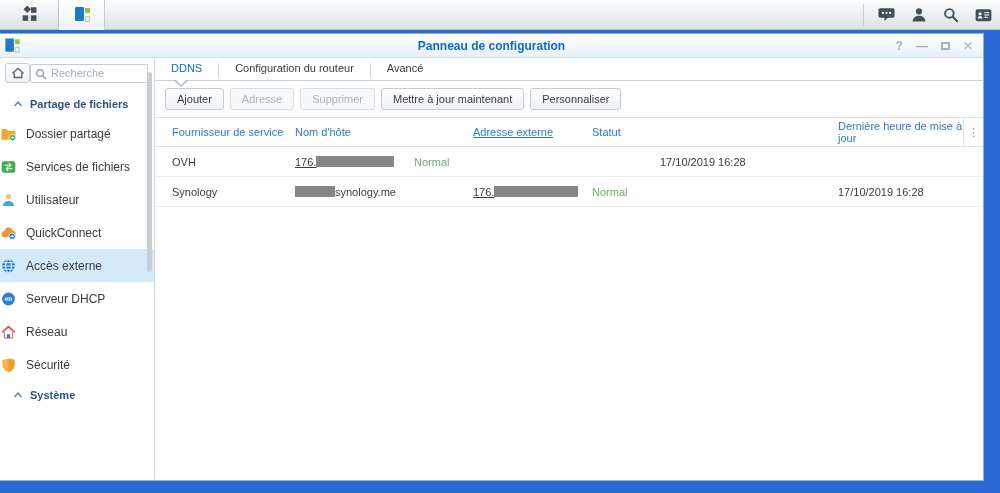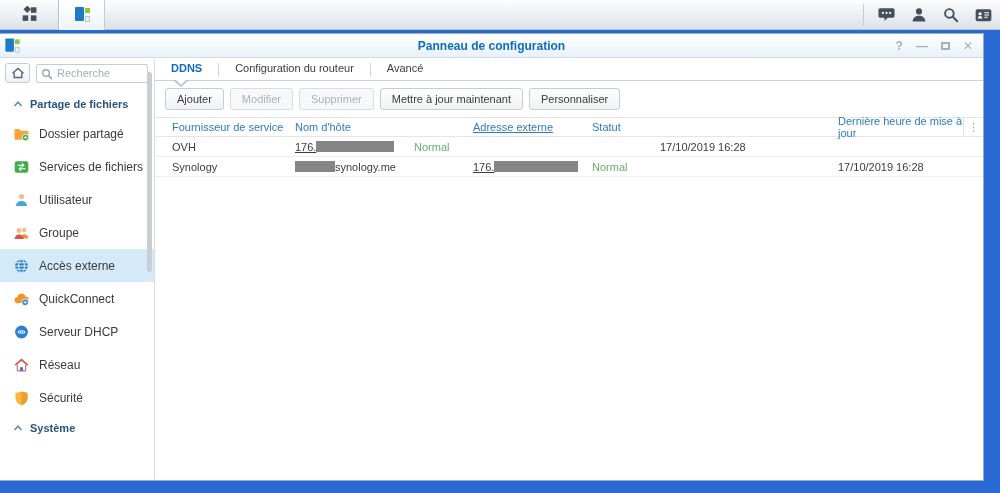--- a/index.html
+++ b/index.html
@@ -37,59 +37,59 @@
   .title { position:absolute; left:0; right:0; text-align:center; font-weight:bold; color:#0f6cbd; font-size:12px; }
   .win-controls { position:absolute; right:10px; top:0; height:24px; display:flex; align-items:center; gap:13px;
     color:#a3b1bd; font-size:12px; font-weight:bold; }
   .win-controls span { cursor:pointer; line-height:1; }
   .max-box { width:9px; height:8px; border:2px solid #a3b1bd; display:inline-block; }
 
   .content { position:absolute; top:25px; bottom:0; left:0; right:0; display:flex; }
 
   
   .sidebar { position:relative; width:155px; border-right:1px solid #d6dbdf; background:#fff; flex:none; }
-  .sidebar-top { display:flex; align-items:center; gap:6px; padding:4px 6px 2px 5px; }
+  .sidebar-top { display:flex; align-items:center; padding:4px 6px 2px 5px; }
   .home-btn { width:25px; height:20px; border:1px solid #c3cdd6; border-radius:3px;
     background:linear-gradient(#fff,#eef2f6); display:flex; align-items:center; justify-content:center; cursor:pointer; }
   .search-box { position:relative; flex:1; }
   .search-box svg { position:absolute; left:5px; top:4px; }
   .search-box input { width:100%; height:19px; border:1px solid #c3cdd6; border-radius:2px;
     padding:0 4px 0 20px; font-size:11px; color:#444; font-family:inherit; outline:none; }
   .search-box input::placeholder { color:#a6adb5; }
 
   .nav { padding-top:5px; }
   .section-header { height:27px; display:flex; align-items:center; gap:7px; padding-left:13px;
     color:#29547e; font-weight:bold; font-size:11px; cursor:pointer; }
-  .nav-item { height:33px; display:flex; align-items:center; gap:9px; padding-left:13px;
+  .nav-item { height:33px; display:flex; align-items:center; gap:9px; 
     font-size:12px; color:#3a3a3a; cursor:pointer; }
   .nav-item.selected { background:#d5eaf8; }
   .nav-item svg { flex:none; }
 
   .scroll-thumb { position:absolute; right:2px; top:13px; width:5px; height:200px;
     background:#c9ced3; border-radius:3px; }
 
   
   .main { flex:1; position:relative; background:#fff; min-width:0; }
   .tabsbar { position:relative; height:22px; display:flex; align-items:flex-end;
     border-bottom:1px solid #c9d2da; }
   .tab { padding:0 16px 6px 16px; font-size:11px; cursor:pointer; position:relative; color:#3c3c3c; }
-  .tab.active { color:#0f6cbd; font-weight:bold; }
+  .tab.active { color:#0f6cbd; font-weight:normal; }
   .tab-sep { width:1px; height:14px; background:#d4d8dc; margin-bottom:3px; }
   .notch { position:absolute; bottom:-7px; left:18px; width:16px; height:7px; }
   .notch i { position:absolute; display:block; width:0; height:0; }
   .notch .outer { left:0; top:0; border-left:8px solid transparent; border-right:8px solid transparent; border-top:7px solid #b9c2cb; }
   .notch .inner { left:1.5px; top:-1px; border-left:6.5px solid transparent; border-right:6.5px solid transparent; border-top:6px solid #fff; }
 
   .toolbar { padding:7px 0 7px 10px; display:flex; gap:6px; }
   .btn { height:22px; padding:0 11px; font-size:11px; font-family:inherit; color:#3c3c3c;
     background:linear-gradient(#fefefe,#eff1f4); border:1px solid #c6ccd2; border-radius:3px; cursor:pointer; }
   .btn:disabled { color:#aab1b8; border-color:#d9dde1; background:#f7f8f9; cursor:default; }
 
   .table { font-size:11px; }
-  .t-row { display:flex; align-items:center; height:20px; border-bottom:1px solid #eceff1; }
+  .t-row { display:flex; align-items:center; height:30px; border-bottom:1px solid #eceff1; }
   .t-head { border-top:1px solid #e3e6e9; border-bottom:1px solid #e3e6e9; color:#2e7cc0; }
   .c1 { width:140px; padding-left:17px; flex:none; }
   .c2 { width:178px; flex:none; }
   .c3 { width:119px; flex:none;text-decoration:underline; }
   .c4 { width:246px; flex:none; }
   .c5 { width:125px; flex:none; }
   .c6 { flex:1; text-align:center; color:#8a97a3; border-left:1px solid #e3e6e9; height:100%;
     display:flex; align-items:center; justify-content:center; cursor:pointer; }
   .t-body .c6 { border-left:none; }
   .redact { display:inline-block; height:11px; background:#868686; vertical-align:middle; margin-top:-2px; }
@@ -204,48 +204,39 @@
           </div>
 
           <div class="nav-item">
             <svg width="17" height="16" viewBox="0 0 16 16">
               <circle cx="8" cy="4.6" r="2.7" fill="#f3bd90"></circle>
               <path d="M2.4 14c.3-3.3 2.5-5 5.6-5s5.3 1.7 5.6 5z" fill="#45a5dc"></path>
             </svg>
             <span>Utilisateur</span>
           </div>
 
-          <div class="nav-item">
-            <svg width="17" height="16" viewBox="0 0 16 16">
-              <circle cx="10.8" cy="4.9" r="2.3" fill="#f3bd90"></circle>
-              <path d="M6.8 13.4c.2-2.7 2-4.1 4.1-4.1s3.7 1.4 4 4.1z" fill="#e8973f"></path>
-              <circle cx="5.5" cy="5.5" r="2.5" fill="#f3bd90"></circle>
-              <path d="M1 14c.3-3 2.2-4.6 4.6-4.6S9.9 11 10.2 14z" fill="#d9534f"></path>
-            </svg>
-            <span>Groupe</span>
-          </div>
-
-
+
+
+
+          <div class="nav-item">
+            <svg width="17" height="16" viewBox="0 0 16 16">
+              <path d="M4.3 12.2a3.1 3.1 0 0 1-.3-6.2 4.1 4.1 0 0 1 8-.4 2.9 2.9 0 0 1 .4 5.8z" fill="#f1962c"></path>
+              <circle cx="11.6" cy="11.3" r="3.3" fill="#2d7fd3" stroke="#fff" stroke-width="0.8"></circle>
+              <path d="M10 11.3h2.7M11.5 10l1.3 1.3-1.3 1.3" stroke="#fff" stroke-width="1" fill="none"></path>
+            </svg>
+            <span>QuickConnect</span>
+          </div>
 
           <div class="nav-item selected">
             <svg width="17" height="16" viewBox="0 0 16 16">
               <circle cx="8" cy="8" r="6.4" fill="#2383c4"></circle>
               <ellipse cx="8" cy="8" rx="2.9" ry="6.4" fill="none" stroke="#fff" stroke-width="0.9"></ellipse>
               <path d="M1.6 8h12.8M2.5 4.8h11M2.5 11.2h11" stroke="#fff" stroke-width="0.9" fill="none"></path>
             </svg>
             <span>Accès externe</span>
-          </div>
-
-          <div class="nav-item">
-            <svg width="17" height="16" viewBox="0 0 16 16">
-              <path d="M4.3 12.2a3.1 3.1 0 0 1-.3-6.2 4.1 4.1 0 0 1 8-.4 2.9 2.9 0 0 1 .4 5.8z" fill="#f1962c"></path>
-              <circle cx="11.6" cy="11.3" r="3.3" fill="#2d7fd3" stroke="#fff" stroke-width="0.8"></circle>
-              <path d="M10 11.3h2.7M11.5 10l1.3 1.3-1.3 1.3" stroke="#fff" stroke-width="1" fill="none"></path>
-            </svg>
-            <span>QuickConnect</span>
           </div>
 
           <div class="nav-item">
             <svg width="17" height="16" viewBox="0 0 16 16">
               <circle cx="8" cy="8" r="6.4" fill="#2d7fd3"></circle>
               <rect x="4.2" y="6.4" width="7.6" height="3.2" rx="1.6" fill="#fff"></rect>
               <circle cx="6" cy="8" r="0.8" fill="#2d7fd3"></circle>
                 <circle cx="8" cy="8" r="0.8" fill="#2d7fd3"></circle>
                 <circle cx="10" cy="8" r="0.8" fill="#2d7fd3"></circle>
             </svg>
@@ -294,21 +285,21 @@
             <span>Configuration du routeur</span>
           </div>
           <div class="tab-sep"></div>
           <div class="tab">
             <span>Avancé</span>
           </div>
         </div>
 
         <div class="toolbar">
           <button class="btn">Ajouter</button>
-          <button class="btn" disabled="">Modifier</button>
+          <button class="btn" disabled="">Adresse</button>
           <button class="btn" disabled="">Supprimer</button>
           <button class="btn">Mettre à jour maintenant</button>
           <button class="btn">Personnaliser</button>
         </div>
 
         <div class="table">
           <div class="t-row t-head">
             <div class="c1">Fournisseur de service</div>
             <div class="c2">Nom d'hôte</div>
             <div class="c3">Adresse externe</div>

